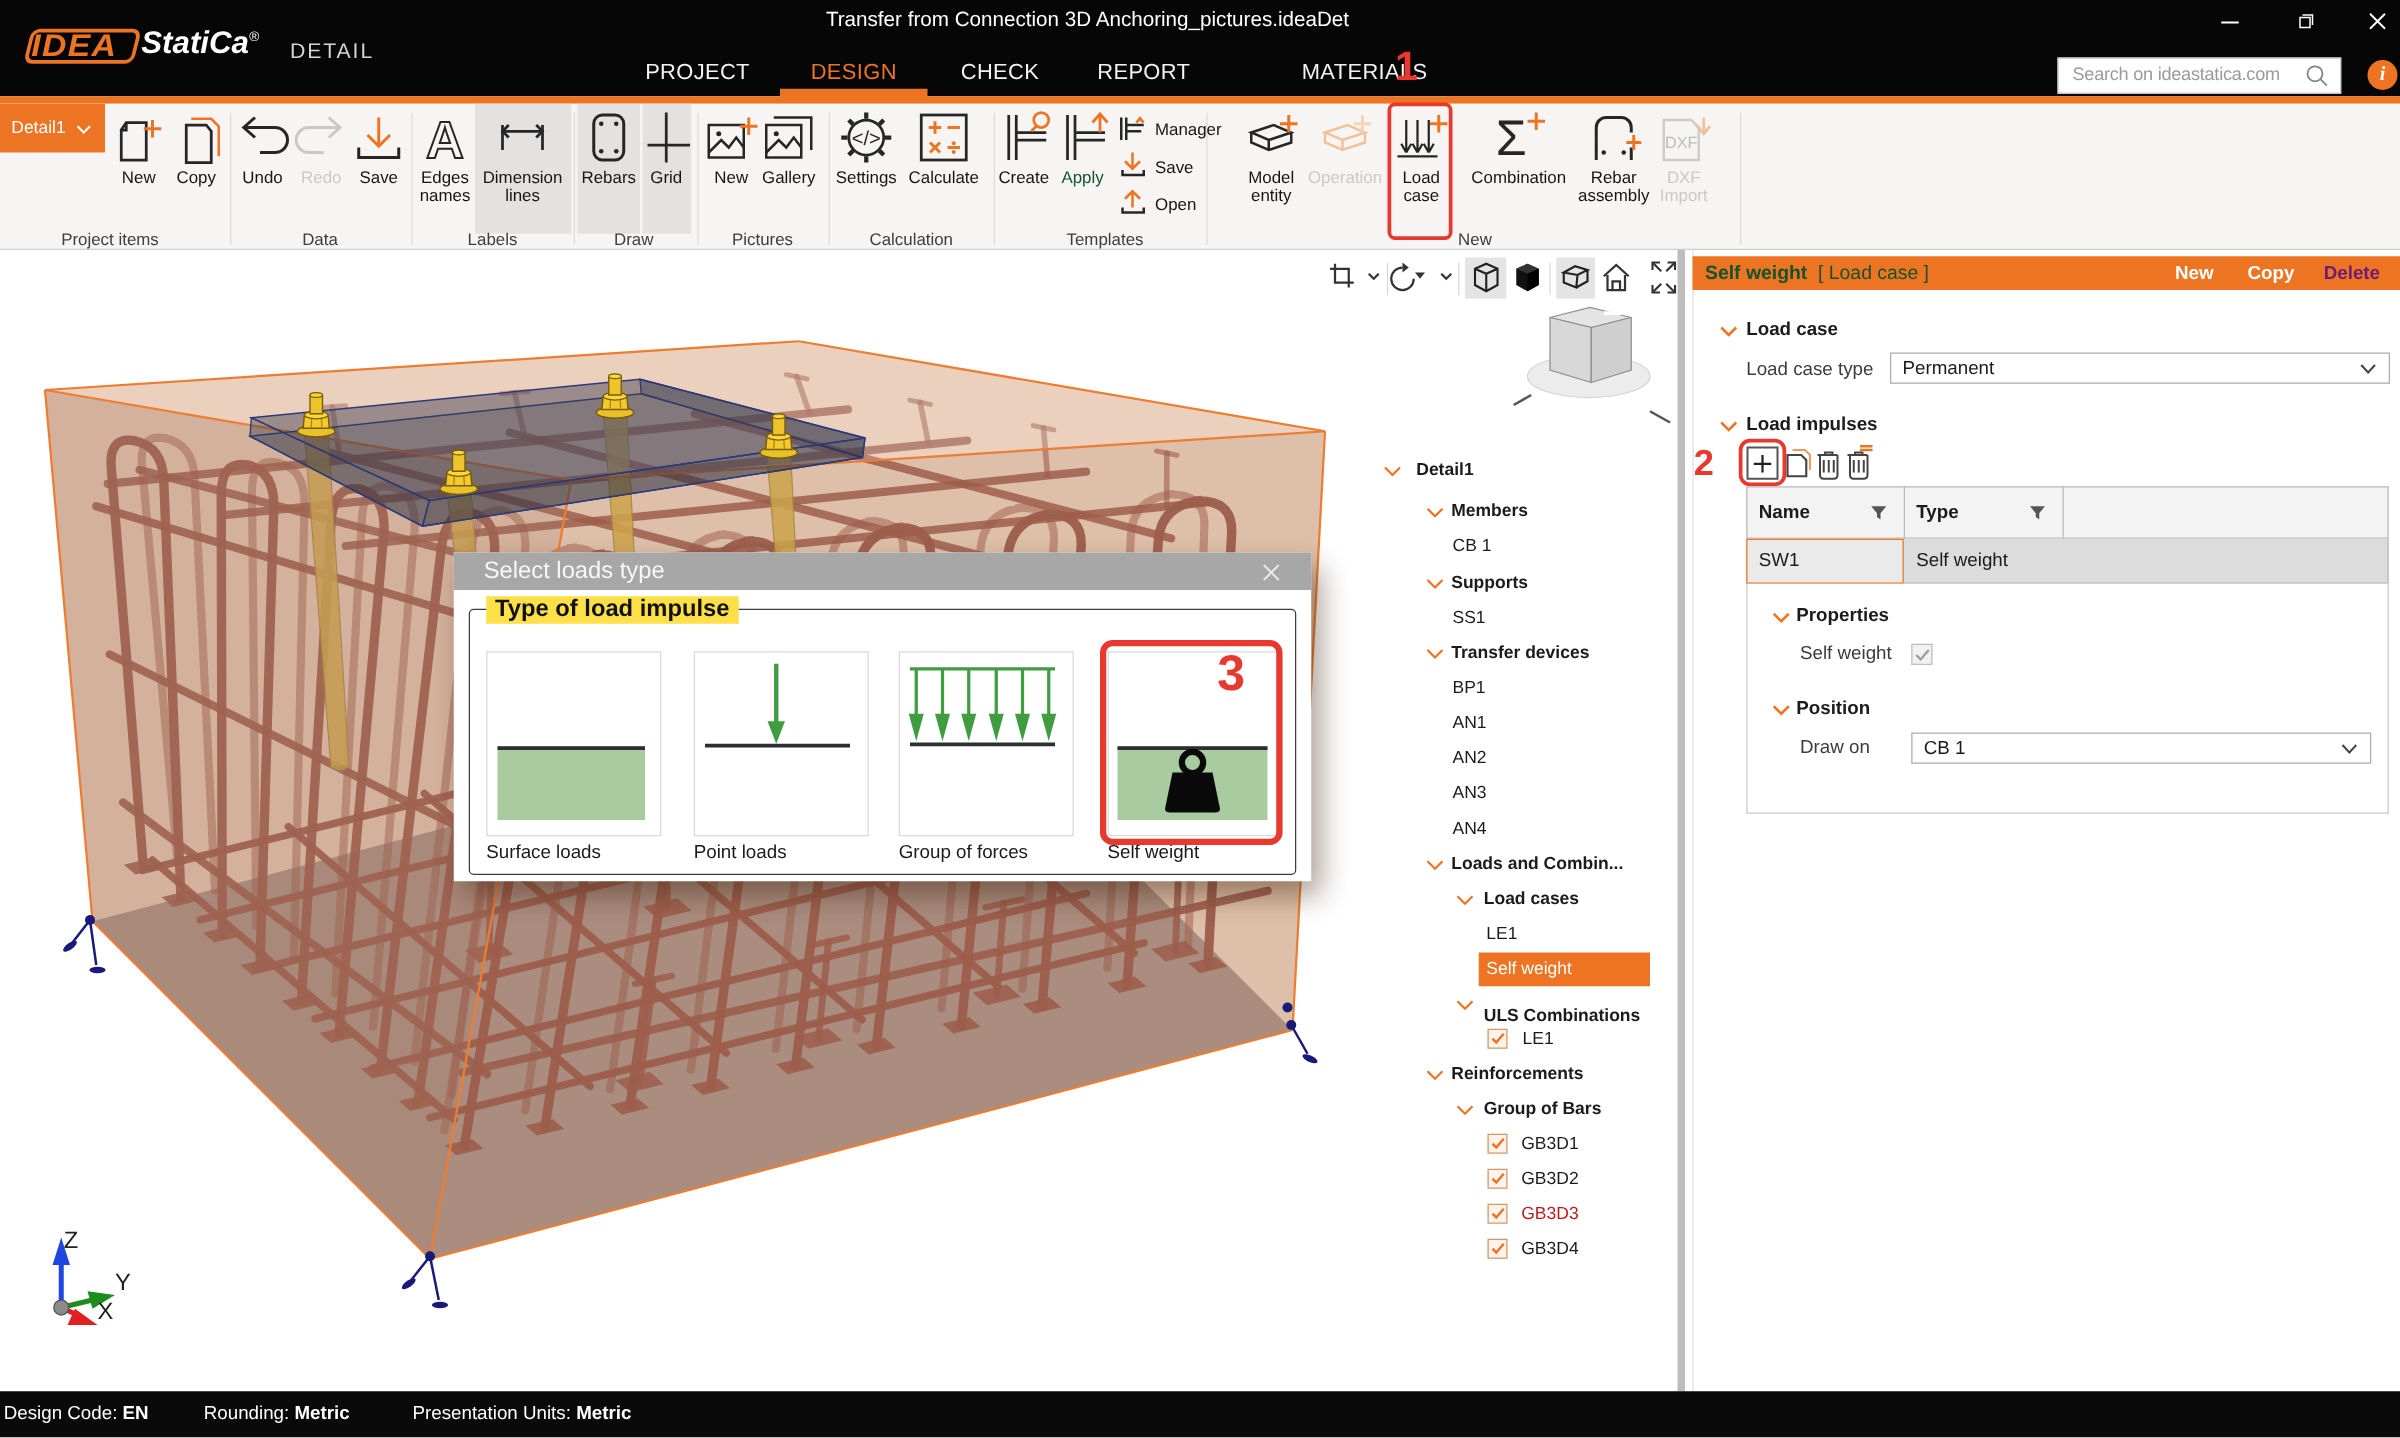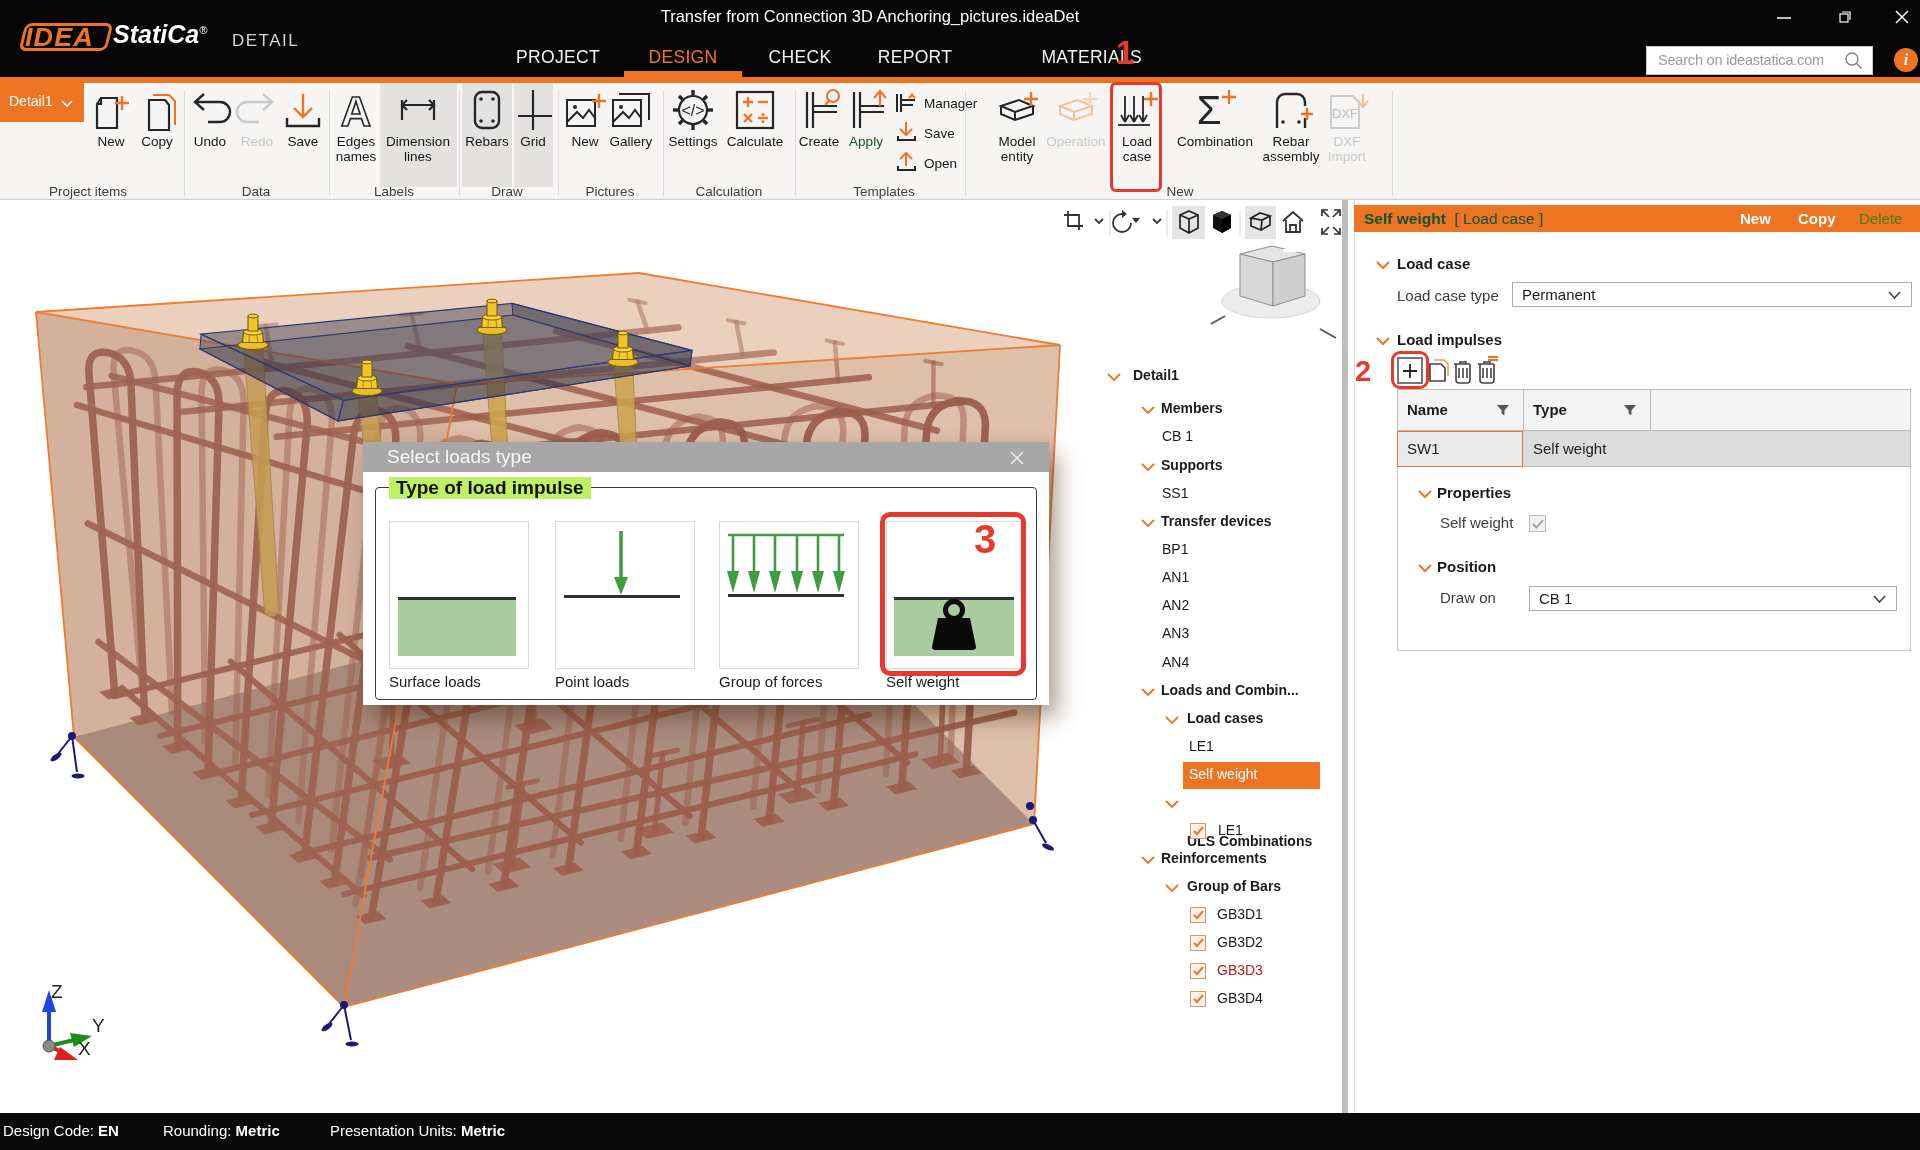--- a/index.html
+++ b/index.html
@@ -450,21 +450,21 @@
 <path d="M272,10 l7,7 M290,10 l-7,7 M290,34 l-7,-7 M272,34 l7,-7"></path>
 </g>
 </svg>
 <div class="a" style="left:363px;top:442px;width:686px;height:263px;background:#fff;box-shadow:8px 12px 22px rgba(60,30,10,0.45)">
 <div class="a" style="left:0;top:0;width:686px;height:30px;background:#a7a7a7"></div>
 <div class="a" style="left:24px;top:4px;font-size:19px;color:#f7f7f7">Select loads type</div>
 <svg class="a" style="left:645px;top:7px" width="18" height="18" xmlns="http://www.w3.org/2000/svg">
       <path d="M3,3 L15,15 M15,3 L3,15" stroke="#e8e8e8" stroke-width="1.6"></path>
     </svg>
 <div class="a" style="left:12px;top:45px;width:662px;height:213px;border:1.5px solid #3c3c3c;border-radius:4px"></div>
-<div class="a" style="left:26px;top:35px;background:#bef264;padding:0 7px;font-size:19px;font-weight:bold;color:#111">Type of load impulse</div>
+<div class="a" style="left:26px;top:35px;background:#fde047;padding:0 7px;font-size:19px;font-weight:bold;color:#111">Type of load impulse</div>
 
 <div class="a" style="left:26px;top:79px;width:140px;height:148px;border:1px solid #d9d9d9"></div>
 <div class="a" style="left:26px;top:231px;font-size:15px;color:#1a1a1a;white-space:nowrap">Surface loads</div>
 <div class="a" style="left:192px;top:79px;width:140px;height:148px;border:1px solid #d9d9d9"></div>
 <div class="a" style="left:192px;top:231px;font-size:15px;color:#1a1a1a;white-space:nowrap">Point loads</div>
 <div class="a" style="left:356px;top:79px;width:140px;height:148px;border:1px solid #d9d9d9"></div>
 <div class="a" style="left:356px;top:231px;font-size:15px;color:#1a1a1a;white-space:nowrap">Group of forces</div>
 <div class="a" style="left:523px;top:79px;width:140px;height:148px;border:1px solid #d9d9d9"></div>
 <div class="a" style="left:523px;top:231px;font-size:15px;color:#1a1a1a;white-space:nowrap">Self weight</div>
 <div class="a" style="left:35px;top:155px;width:118px;height:59px;background:#a9cba0;border-top:3px solid #2f2f2f"></div>
@@ -527,21 +527,21 @@
 <svg class="tv" style="left:1164px;top:715px" width="16" height="10" xmlns="http://www.w3.org/2000/svg">
     <polyline points="2,2 8,8 14,2" fill="none" stroke="#ed7423" stroke-width="1.8"></polyline>
   </svg>
 <div class="tr" style="left:1187px;top:710px;font-weight:bold;color:#1b1b1b">Load cases</div>
 <div class="tr" style="left:1189px;top:738px;font-weight:normal;color:#1b1b1b">LE1</div>
 <div class="a" style="left:1183px;top:762px;width:137px;height:27px;background:#ed7423"></div>
 <div class="tr" style="left:1189px;top:766px;font-weight:normal;color:#fff">Self weight</div>
 <svg class="tv" style="left:1164px;top:799px" width="16" height="10" xmlns="http://www.w3.org/2000/svg">
     <polyline points="2,2 8,8 14,2" fill="none" stroke="#ed7423" stroke-width="1.8"></polyline>
   </svg>
-<div class="tr" style="left:1187px;top:833px;font-weight:bold;color:#1b1b1b">ULS Combinations</div>
+<div class="tr" style="left:1187px;top:804px;font-weight:bold;color:#1b1b1b">ULS Combinations</div>
 <div class="tv" style="left:1190px;top:823px;width:16px;height:16px;background:#fdf3ec;border:1px solid #d09a68"></div>
 <svg class="tv" style="left:1192px;top:825px" width="13" height="12" xmlns="http://www.w3.org/2000/svg">
     <polyline points="2,6 5,9 11,2" fill="none" stroke="#ed7423" stroke-width="2"></polyline>
   </svg>
 <div class="tr" style="left:1218px;top:822px;font-weight:normal;color:#1b1b1b">LE1</div>
 <svg class="tv" style="left:1140px;top:855px" width="16" height="10" xmlns="http://www.w3.org/2000/svg">
     <polyline points="2,2 8,8 14,2" fill="none" stroke="#ed7423" stroke-width="1.8"></polyline>
   </svg>
 <div class="tr" style="left:1161px;top:850px;font-weight:bold;color:#1b1b1b">Reinforcements</div>
 <svg class="tv" style="left:1164px;top:883px" width="16" height="10" xmlns="http://www.w3.org/2000/svg">
@@ -567,21 +567,21 @@
 <svg class="tv" style="left:1192px;top:993px" width="13" height="12" xmlns="http://www.w3.org/2000/svg">
     <polyline points="2,6 5,9 11,2" fill="none" stroke="#ed7423" stroke-width="2"></polyline>
   </svg>
 <div class="tr" style="left:1217px;top:990px;font-weight:normal;color:#1b1b1b">GB3D4</div>
 <div class="a" style="left:1342px;top:200px;width:6px;height:913px;background:#bdbdbd"></div>
 <div class="a" style="left:1354px;top:200px;width:566px;height:913px;background:#fff;border-left:1px solid #e0e0e0"></div>
 <div class="a" style="left:1354px;top:205px;width:566px;height:27px;background:#ed7423"></div>
 <div class="a" style="left:1364px;top:210px;font-size:15.5px;font-weight:bold;color:#14532d">Self weight&nbsp;&nbsp;<span style="font-weight:normal">[ Load case ]</span></div>
 <div class="a" style="left:1740px;top:210px;font-size:15px;font-weight:bold;color:#fff">New</div>
 <div class="a" style="left:1798px;top:210px;font-size:15px;font-weight:bold;color:#fff">Copy</div>
-<div class="a" style="left:1859px;top:210px;font-size:15px;font-weight:normal;color:#4d7c0f">Delete</div>
+<div class="a" style="left:1859px;top:210px;font-size:15px;font-weight:bold;color:#701a75">Delete</div>
 <svg class="a" style="left:1375px;top:260px" width="16" height="10" xmlns="http://www.w3.org/2000/svg">
     <polyline points="2,2 8,8 14,2" fill="none" stroke="#ed7423" stroke-width="2"></polyline>
   </svg>
 <div class="a" style="left:1397px;top:255px;font-size:15px;font-weight:bold;color:#1b1b1b;white-space:nowrap">Load case</div>
 <div class="a" style="left:1397px;top:287px;font-size:15px;font-weight:normal;color:#3c3c3c;white-space:nowrap">Load case type</div>
 <div class="a" style="left:1512px;top:282px;width:400px;height:25px;background:#fff;border:1px solid #ababab"></div>
 <div class="a" style="left:1522px;top:286px;font-size:15px;color:#1b1b1b">Permanent</div>
 <svg class="a" style="left:1887px;top:290px" width="16" height="10" xmlns="http://www.w3.org/2000/svg">
     <polyline points="2,2 7.5,8 13,2" fill="none" stroke="#444" stroke-width="1.6"></polyline>
   </svg>

